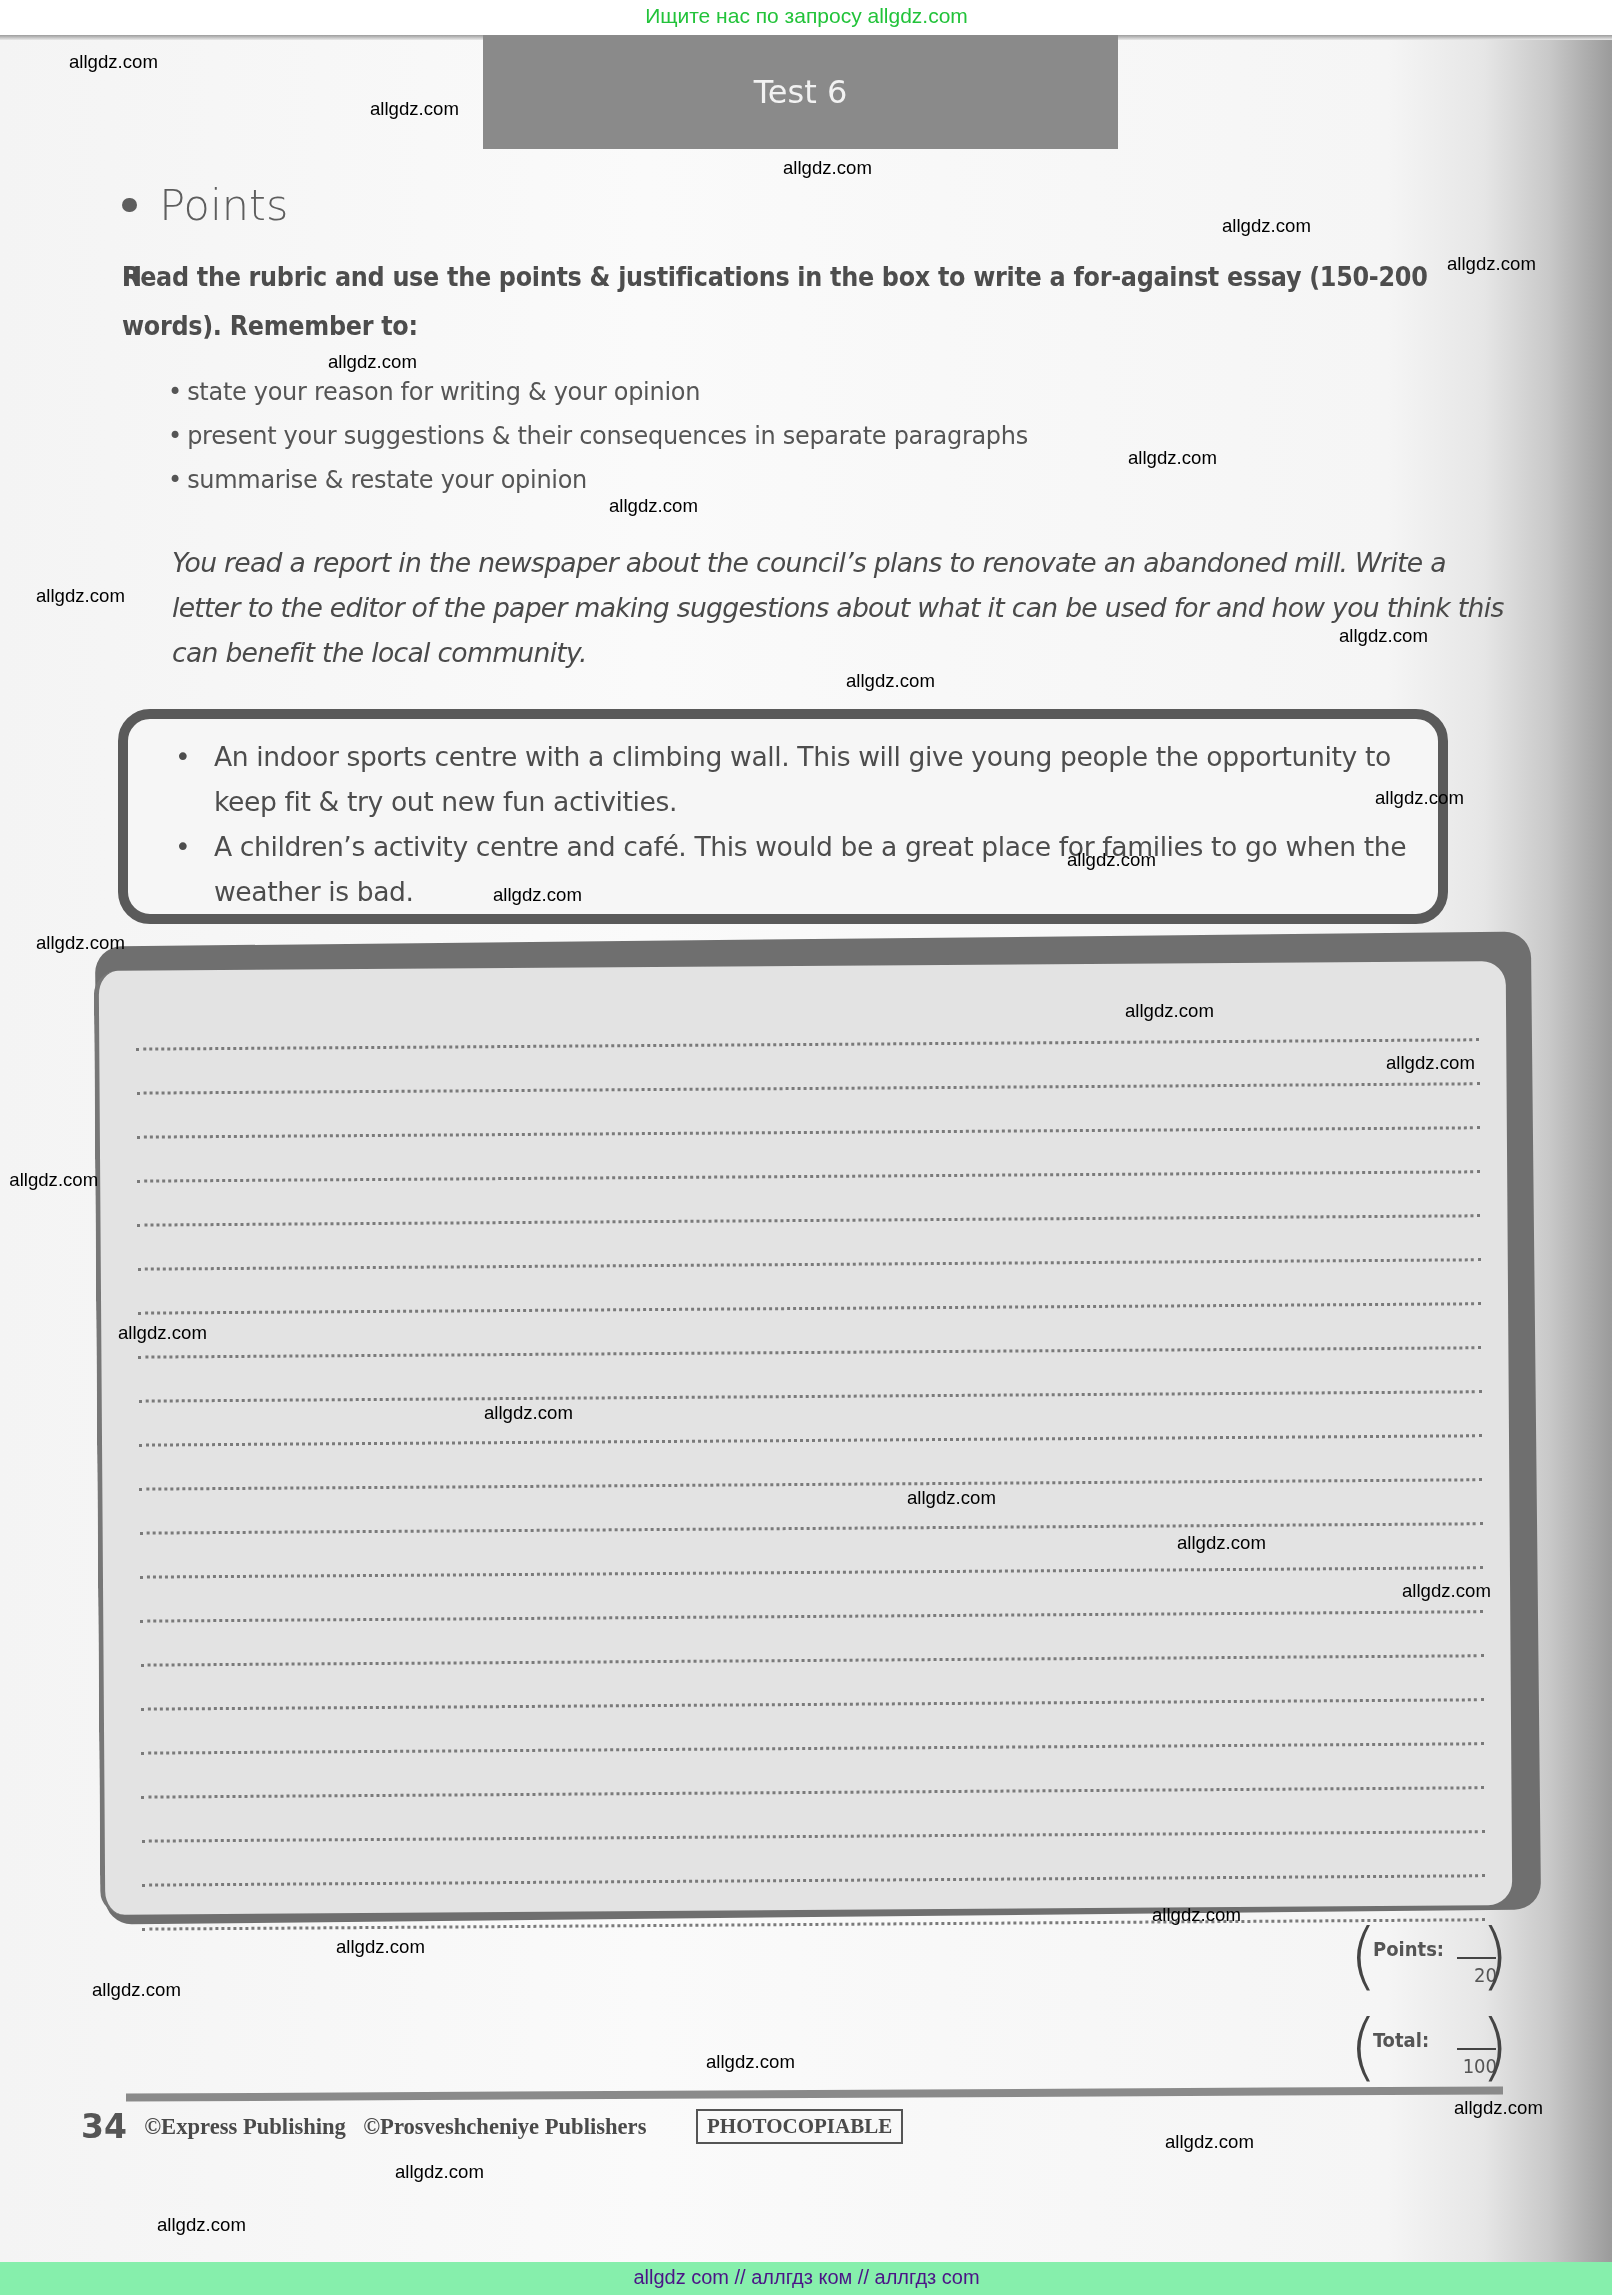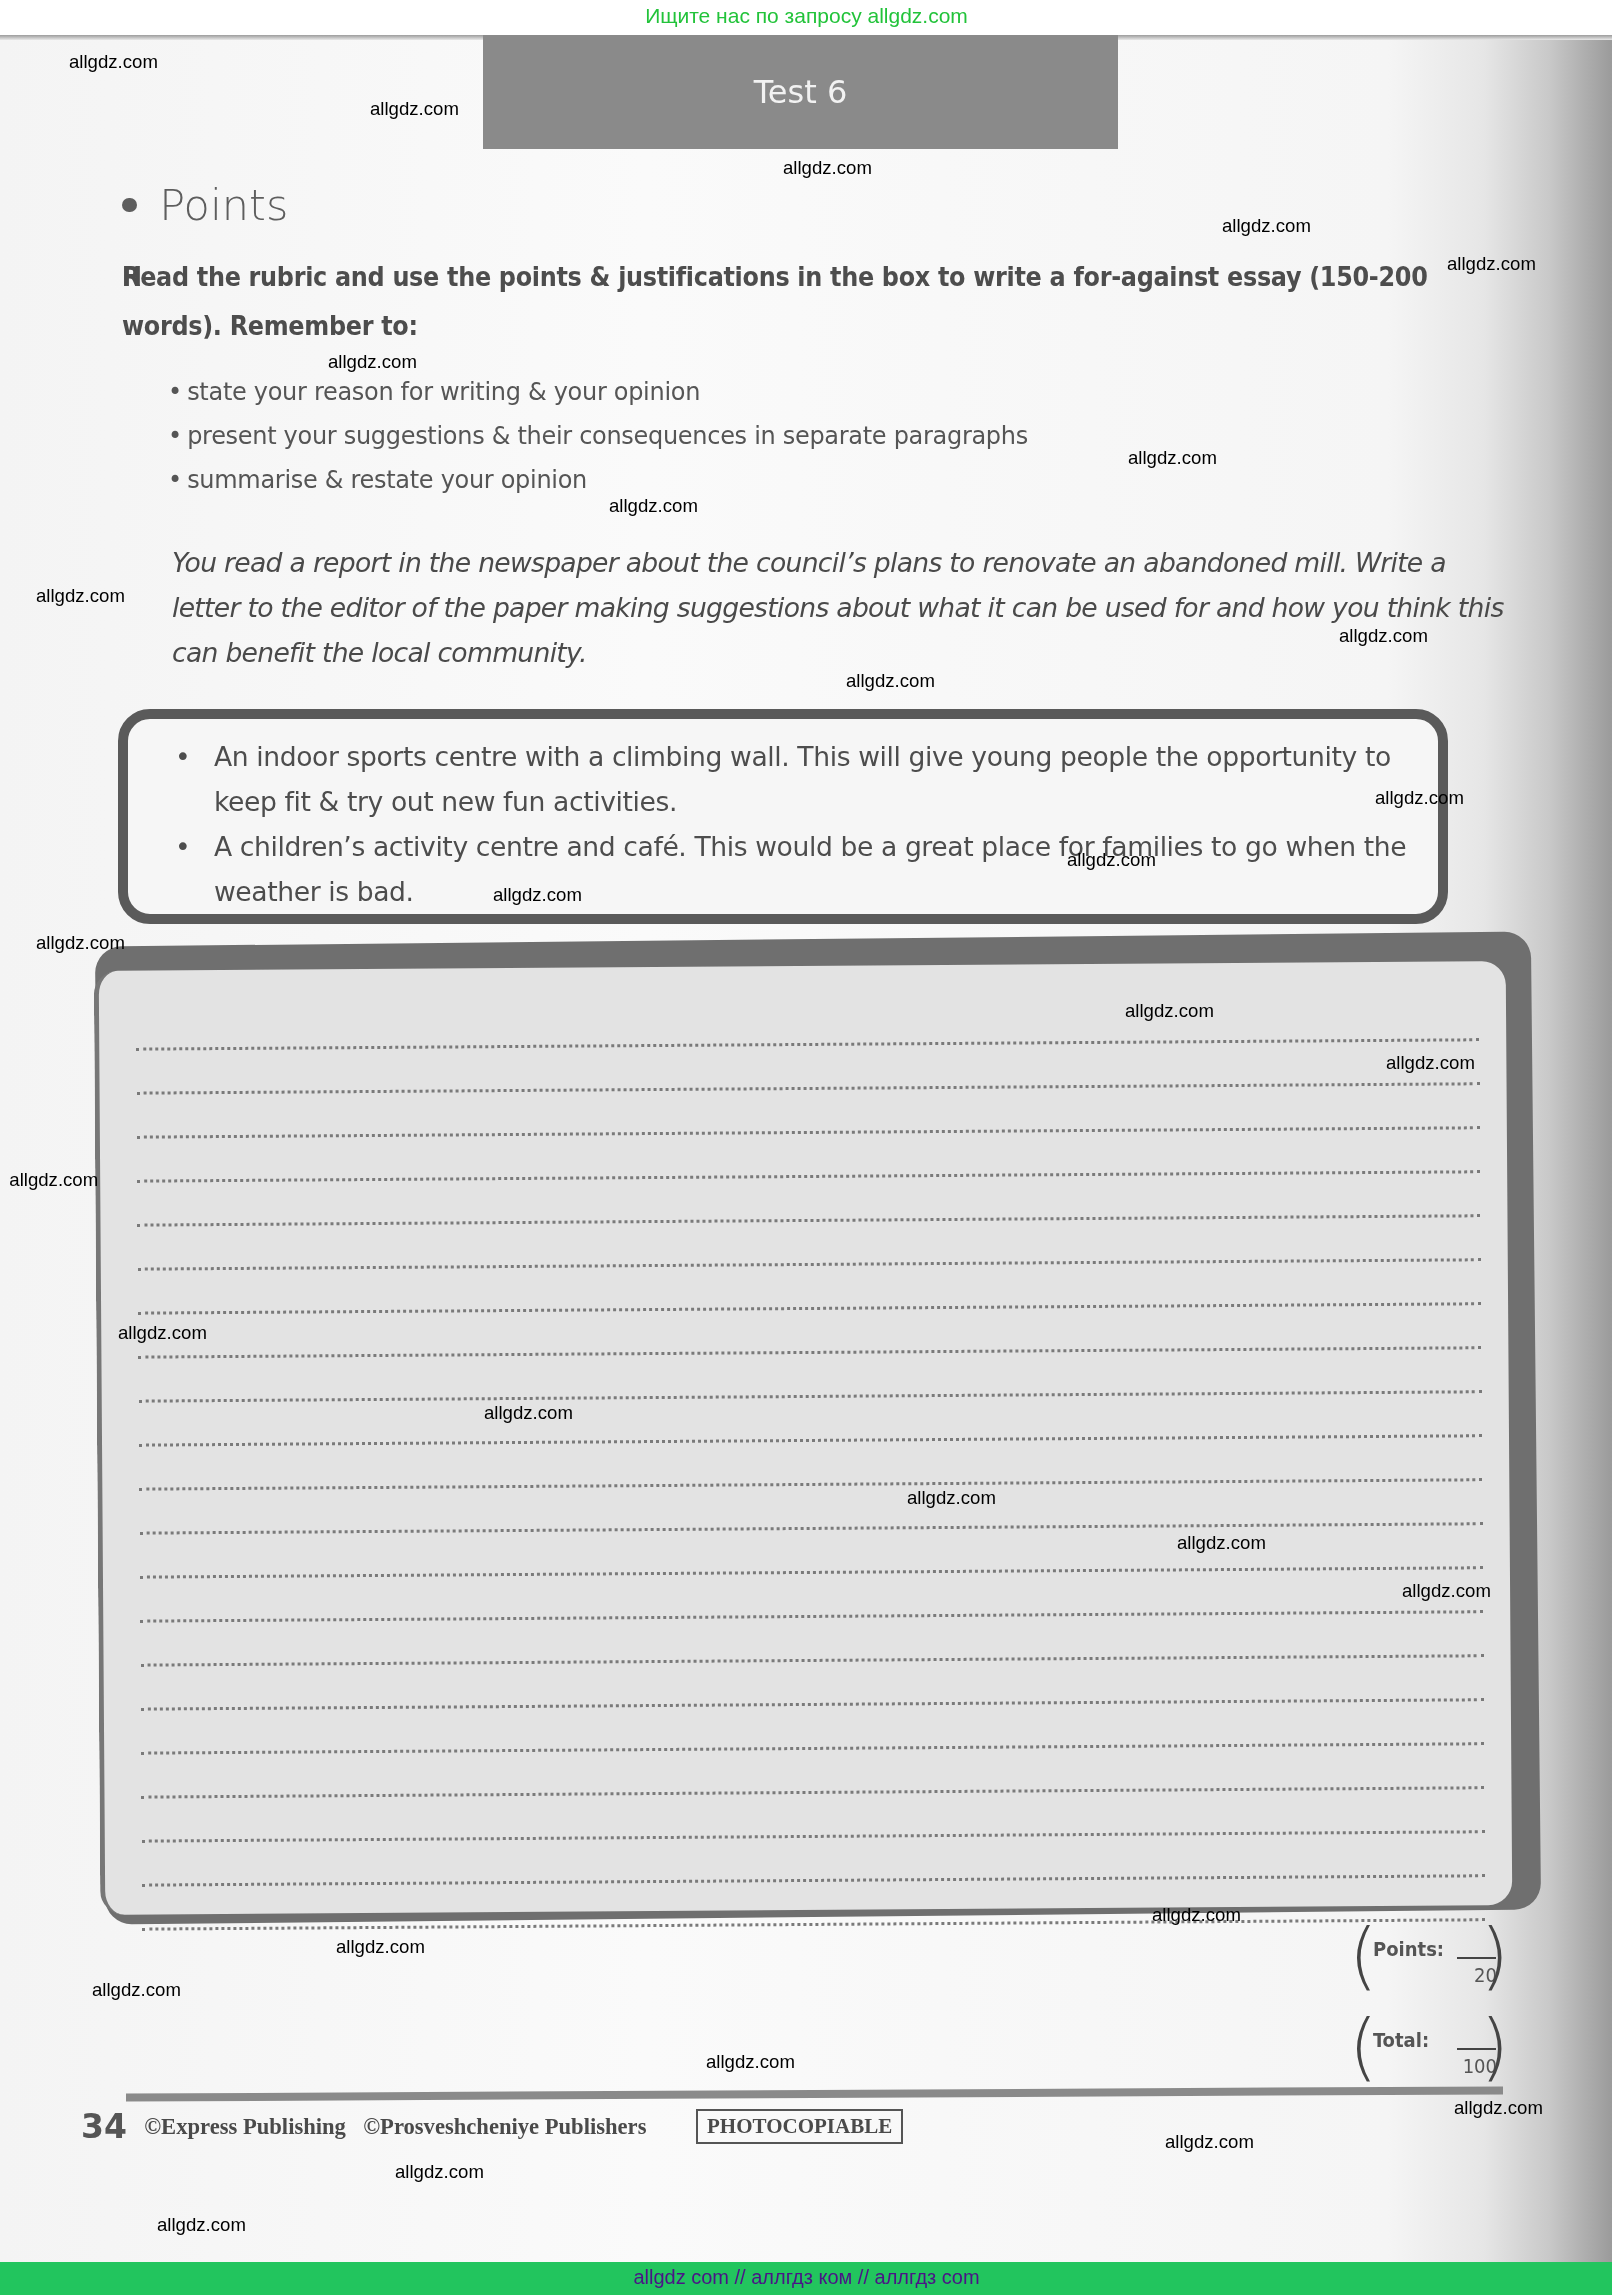--- a/index.html
+++ b/index.html
@@ -8,21 +8,21 @@
     background:#ffffff;
     font-family:"DejaVu Sans", sans-serif;
   }
   .top-banner {
     position:absolute; left:0; top:0; width:1613px; height:35px;
     background:#fff; text-align:center; line-height:32px;
     font-family:"Liberation Sans", sans-serif; font-size:21px; color:#22c33a;
   }
   .bottom-banner {
     position:absolute; left:0; top:2262px; width:1613px; height:33px;
-    background:#22c55e; text-align:center; line-height:31px;
+    background:#86efac; text-align:center; line-height:31px;
     font-family:"Liberation Sans", sans-serif; font-size:20px; color:#4b1487;
   }
   .page {
     position:absolute; left:0; top:35px; width:1613px; height:2228px;
     background:linear-gradient(90deg,#f4f4f4 0%,#fafafa 40%,#f5f5f5 86%,#e6e6e6 92%,#c9c9c9 96%,#9a9a9a 100%);
     overflow:hidden;
   }
   .page-top-shadow {
     position:absolute; left:0; top:0; width:1613px; height:5.3px;
     background:linear-gradient(180deg,#9c9c9c,#e8e8e8);

